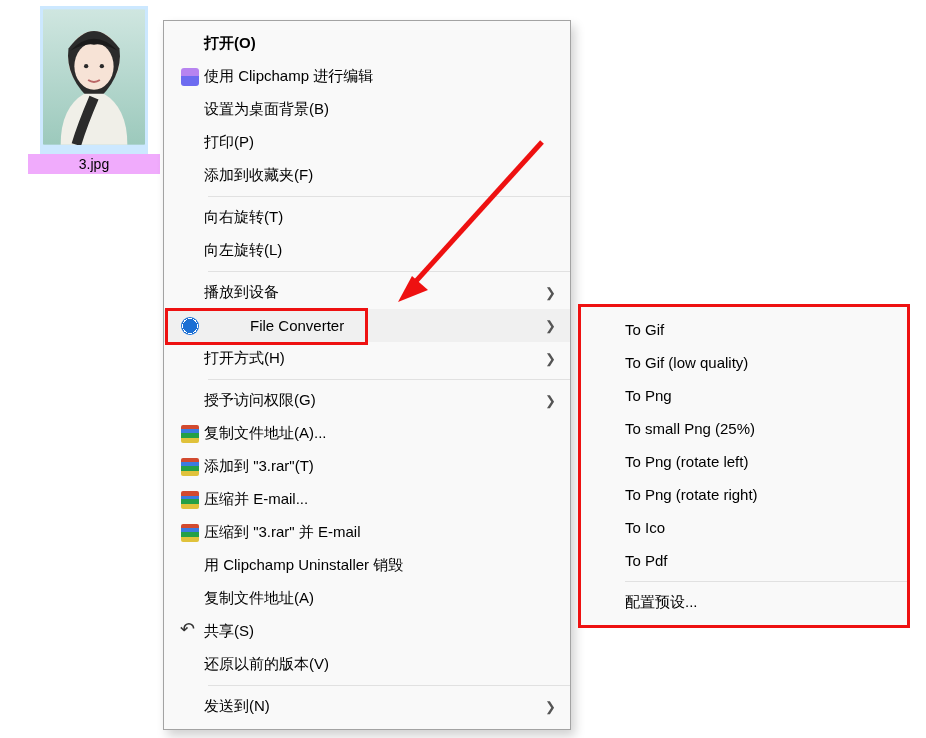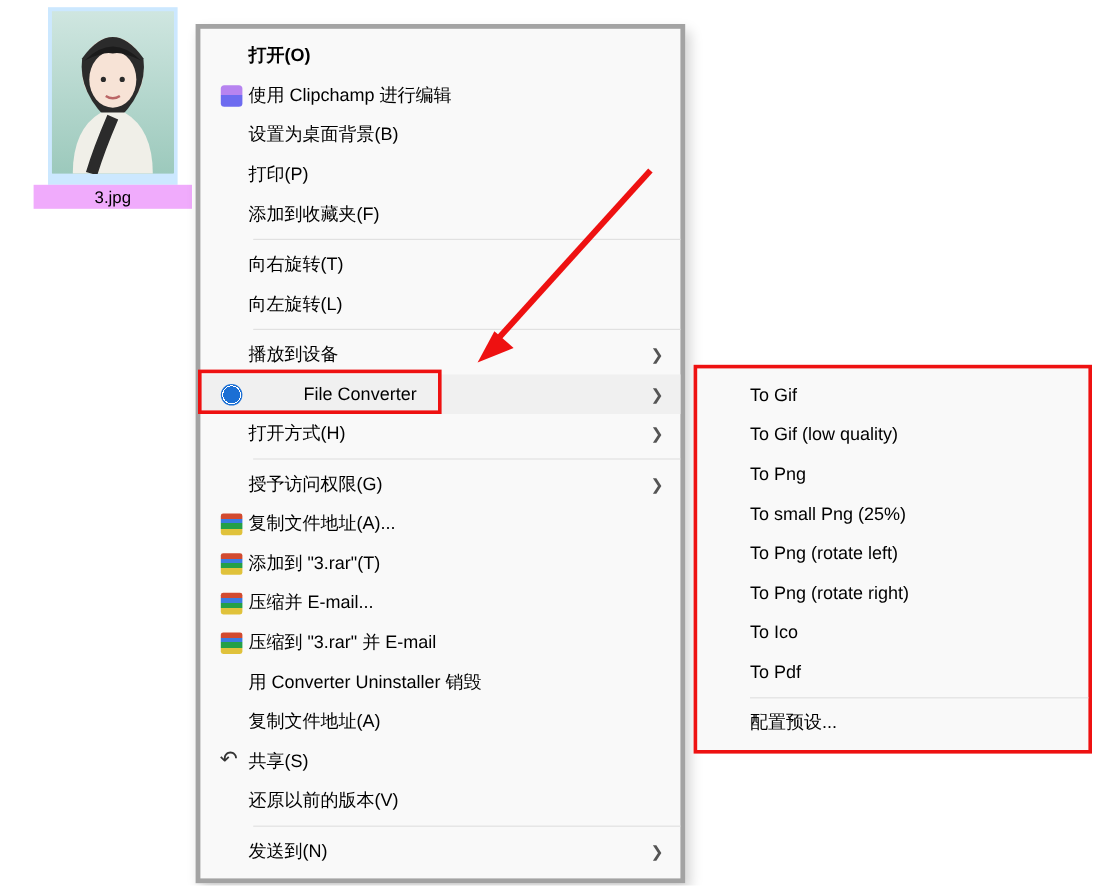--- a/index.html
+++ b/index.html
@@ -48,21 +48,21 @@
     display:inline-block;
   }
 
   
   .context-menu {
     position: absolute;
     left: 163px;
     top: 20px;
     width: 408px;
     background: #f9f9f9;
-    border: 4px solid #a3a3a3;
+    border: 1px solid #a3a3a3;
     box-shadow: 4px 6px 10px rgba(0,0,0,0.18);
     padding: 6px 0;
   }
   .menu-item {
     display: flex;
     align-items: center;
     height: 33px;
     padding: 0 14px 0 12px;
     color: #000;
     cursor: default;
@@ -258,21 +258,21 @@
     <span class="label">压缩并 E-mail...</span>
   </div>
   <div class="menu-item">
     <span class="icon-slot">
         <span class="ic-rar"></span>
       </span>
     <span class="label">压缩到 "3.rar" 并 E-mail</span>
   </div>
   <div class="menu-item">
     <span class="icon-slot"></span>
-      <span class="label">用 Converter Uninstaller 销毁</span>
+      <span class="label">用 Clipchamp Uninstaller 销毁</span>
   </div>
   <div class="menu-item">
     <span class="icon-slot"></span>
       <span class="label">复制文件地址(A)</span>
   </div>
   <div class="menu-item">
     <span class="icon-slot">
         <span class="ic-share"></span>
       </span>
     <span class="label">共享(S)</span>

